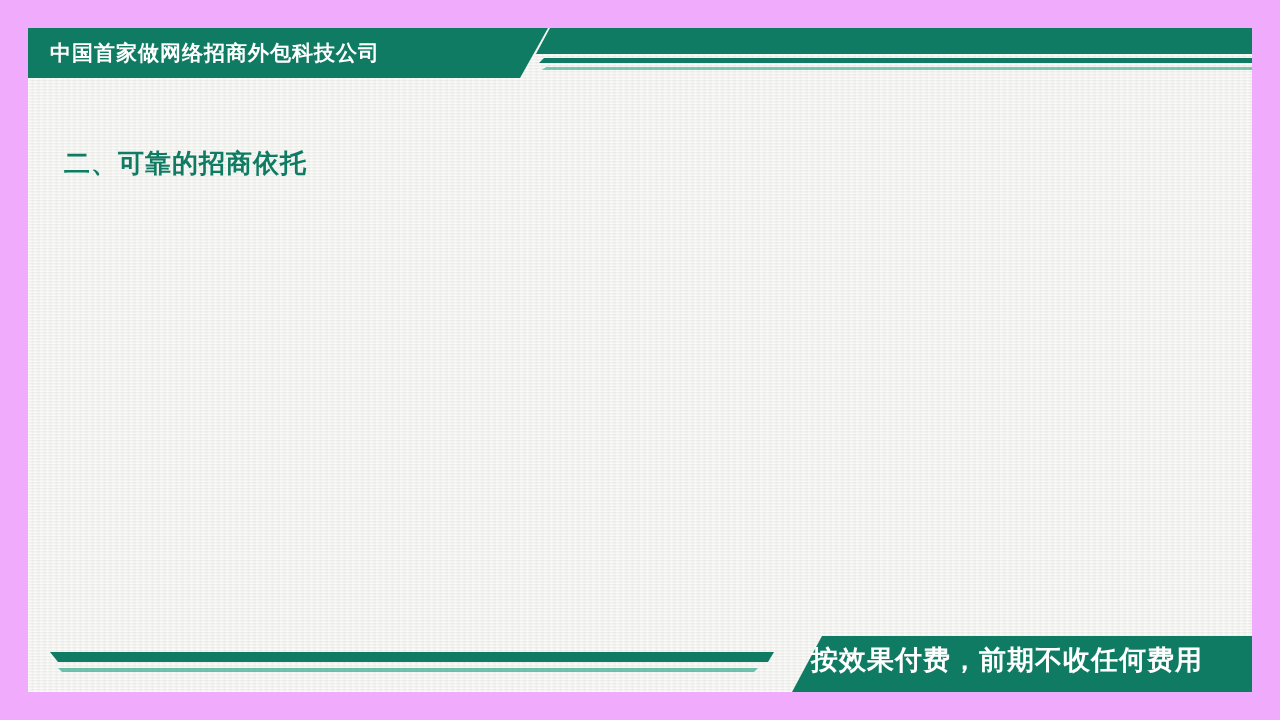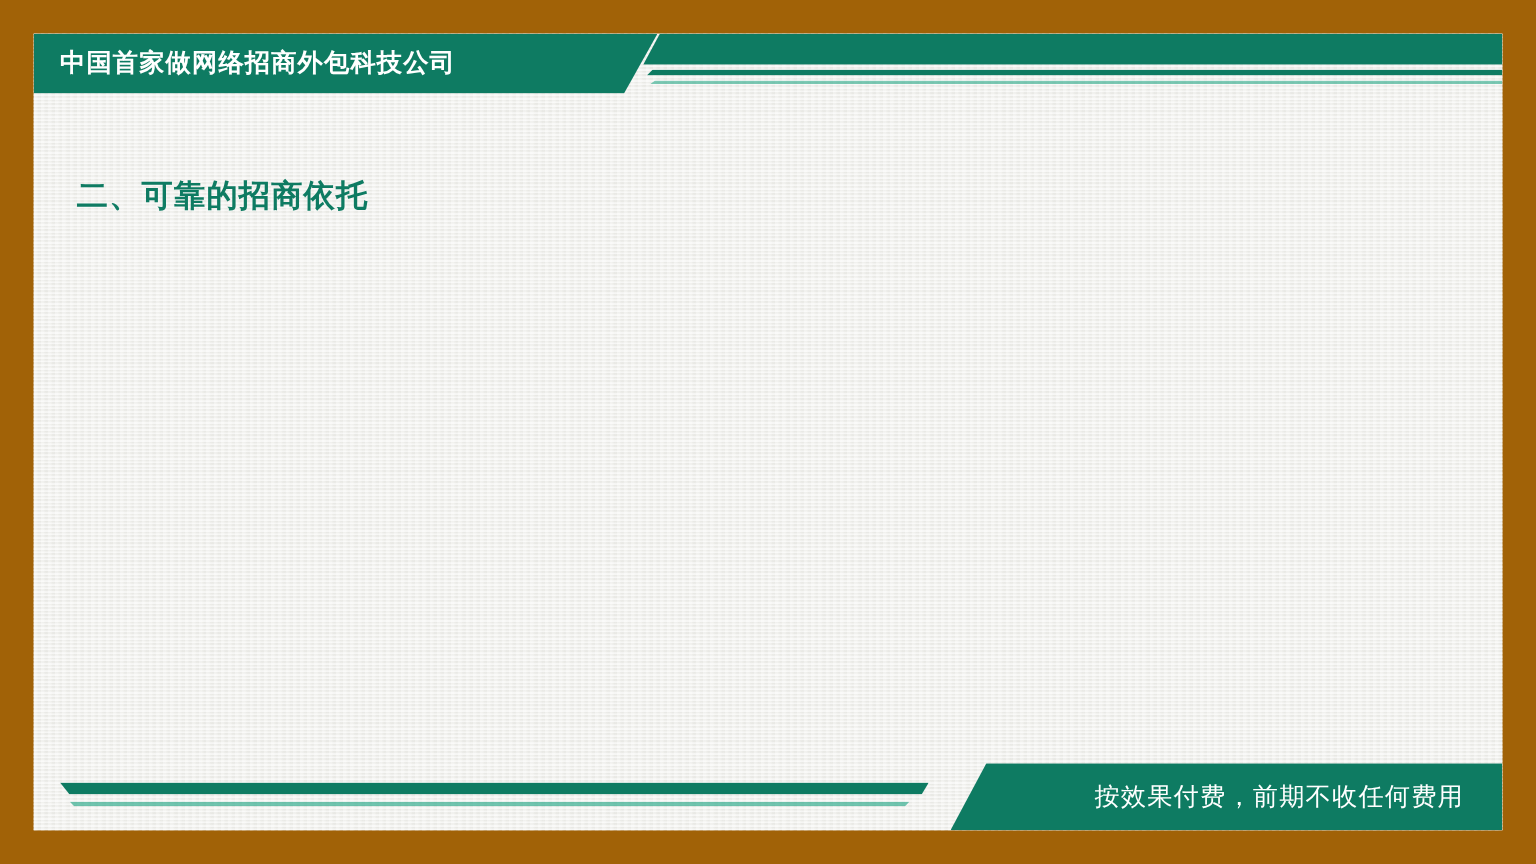--- a/index.html
+++ b/index.html
@@ -10,21 +10,21 @@
     width: 1280px;
     height: 720px;
     overflow: hidden;
     background: #E8952E;
     font-family: "Liberation Sans", sans-serif;
   }
   .slide {
     position: relative;
     width: 1280px;
     height: 720px;
-    background: #a16207;
+    background: #f0abfc;
     overflow: hidden;
   }
   
   .panel {
     position: absolute;
     left: 28px;
     top: 28px;
     width: 1224px;
     height: 664px;
     background: #EFEFEB;
@@ -158,25 +158,25 @@
     left: 30px;
     bottom: 20px;
     width: 700px;
     height: 4px;
     background: #15A27E;
     opacity: .6;
     clip-path: polygon(0 0, 700px 0, 696px 4px, 4px 4px);
   }
   .ftr-text {
     position: absolute;
-    right: 32px;
+    right: 49px;
     bottom: 14px;
     color: #FFFFFF;
-    font-size: 21px;
-    font-weight: normal;
+    font-size: 27px;
+    font-weight: bold;
     letter-spacing: 1px;
     white-space: nowrap;
   }
 </style>
 </head>
 <body>
 
 <div class="slide">
   <div class="panel">
 

